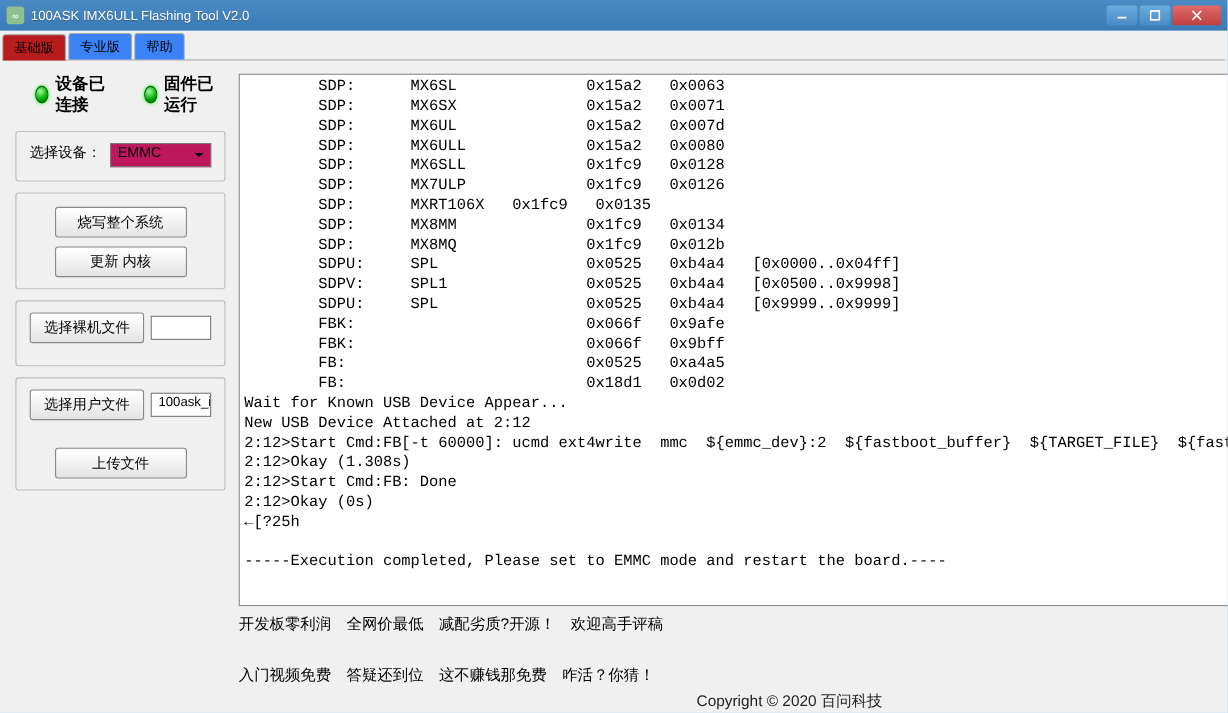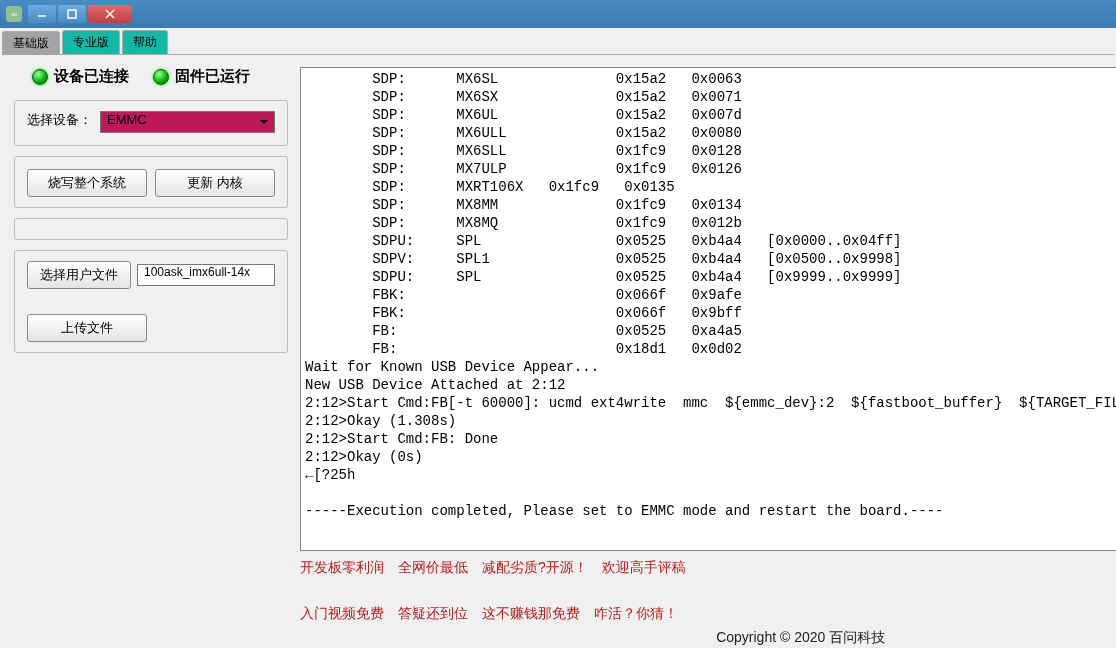--- a/index.html
+++ b/index.html
@@ -9,56 +9,57 @@
 .titlebar-icon { width: 16px; height: 16px; background: #8fc090; border-radius: 3px; margin-right: 6px; display: flex; align-items: center; justify-content: center; font-size: 8px; color: #fff; }
 .titlebar-text { flex: 1; font-size: 12px; text-shadow: 0 1px 1px rgba(0,0,0,.3); }
 .win-controls { display: flex; gap: 2px; }
 .win-btn { width: 28px; height: 18px; display: flex; align-items: center; justify-content: center; border-radius: 2px; }
 .win-min, .win-max { background: linear-gradient(#6aabe0, #4a8bc5); }
 .win-close { background: linear-gradient(#e06a6a, #c04040); width: 44px; }
 .win-btn svg { stroke: #fff; stroke-width: 1.5; fill: none; }
 
 .client { background: #f0f0f0; height: 620px; padding: 2px 2px 0 2px; }
 .tabs { display: flex; border-bottom: 1px solid #aaa; }
-.tab { padding: 3px 10px; border: 1px solid #aaa; border-bottom: none; background: #14b8a6; margin-right: 2px; border-radius: 3px 3px 0 0; cursor: default; font-size: 12px; }
-.tab.active { background: #a3a3a3; position: relative; top: 1px; }
+.tab { padding: 3px 10px; border: 1px solid #aaa; border-bottom: none; background: #3b82f6; margin-right: 2px; border-radius: 3px 3px 0 0; cursor: default; font-size: 12px; }
+.tab.active { background: #b91c1c; position: relative; top: 1px; }
 
 .content { display: flex; padding: 12px 12px 4px 12px; gap: 12px; }
 .left-col { width: 316px; display: flex; flex-direction: column; gap: 10px; }
 
 .status-row { display: flex; gap: 24px; align-items: flex-end; margin-bottom: 4px; padding-left: 18px; }
 .status-item { display: flex; align-items: center; gap: 6px; font-size: 15px; font-weight: bold; }
 .led { width: 16px; height: 16px; border-radius: 50%; background: radial-gradient(circle at 35% 30%, #9f9, #0a0 60%, #060); box-shadow: 0 0 3px #0f0; border: 1px solid #060; }
 
 .panel { border: 1px solid #bbb; border-radius: 3px; background: #f0f0f0; padding: 10px 12px; }
 .device-row { display: flex; align-items: flex-start; gap: 8px; margin-bottom: 2px; }
 .device-row label { font-size: 13px; }
 .select { flex: 1; height: 22px; border: 1px solid #777; background: #be185d; padding: 0 18px 0 6px; font-size: 13px; position: relative; }
 .select::after { content: ""; position: absolute; right: 6px; top: 8px; border: 4px solid transparent; border-top-color: #000; }
 
-.btn-stack { display: flex; flex-direction: row; align-items: center; gap: 8px; margin-top: 2px; }
+.btn-stack { display: flex; flex-direction: column; align-items: center; gap: 8px; margin-top: 2px; }
 .btn { min-width: 120px; height: 28px; border: 1px solid #888; background: linear-gradient(#fff, #e4e4e4); border-radius: 3px; font-size: 13px; padding: 0 12px; cursor: default; display: inline-flex; align-items: center; justify-content: center; }
 
 .file-row { display: flex; align-items: center; gap: 6px; }
 .file-input { flex: 1; height: 22px; border: 1px solid #777; background: #fff; padding: 0 6px; font-size: 12px; white-space: nowrap; overflow: hidden; }
 
 .right-col { flex: 1; display: flex; flex-direction: column; }
 .console-wrap { position: relative; border: 1px solid #888; background: #fff; height: 484px; }
 .console { font-family: "SimSun", "Courier New", monospace; font-size: 14px; line-height: 18px; white-space: pre; padding: 2px 4px; overflow: hidden; height: 100%; }
 
 .links-row { margin-top: 8px; display: flex; flex-wrap: wrap; gap: 14px; font-size: 14px; }
-.links-row a { color: #b91c1c; text-decoration: none; cursor: default; }
+.links-row a { color: #000000; text-decoration: none; cursor: default; }
 .copyright { text-align: center; font-size: 14px; margin-top: 6px; color: #222; }
 </style>
 </head>
 <body>
 
 <div class="window">
   <div class="titlebar">
     <div class="titlebar-icon">∞</div>
+    <div class="titlebar-text">100ASK IMX6ULL Flashing Tool V2.0</div>
     <div class="win-controls">
       <div class="win-btn win-min">
           <svg width="10" height="10">
             <line x1="1" y1="7" x2="9" y2="7"></line>
           </svg>
         </div>
       <div class="win-btn win-max">
           <svg width="10" height="10">
             <rect x="1" y="1" width="8" height="8"></rect>
           </svg>
@@ -100,20 +101,24 @@
         </div>
 
         <div class="panel">
           <div class="btn-stack">
             <button class="btn">烧写整个系统</button>
             <button class="btn">更新 内核</button>
           </div>
         </div>
 
         <div class="panel">
+          <div class="file-row" style="margin-bottom:10px">
+            <button class="btn" style="min-width:auto">选择裸机文件</button>
+            <div class="file-input"></div>
+          </div>
         </div>
 
         <div class="panel">
           <div class="file-row" style="margin-bottom:25px">
             <button class="btn" style="min-width:auto">选择用户文件</button>
             <div class="file-input">100ask_imx6ull-14x</div>
           </div>
           <div class="btn-stack">
             <button class="btn">上传文件</button>
           </div>

